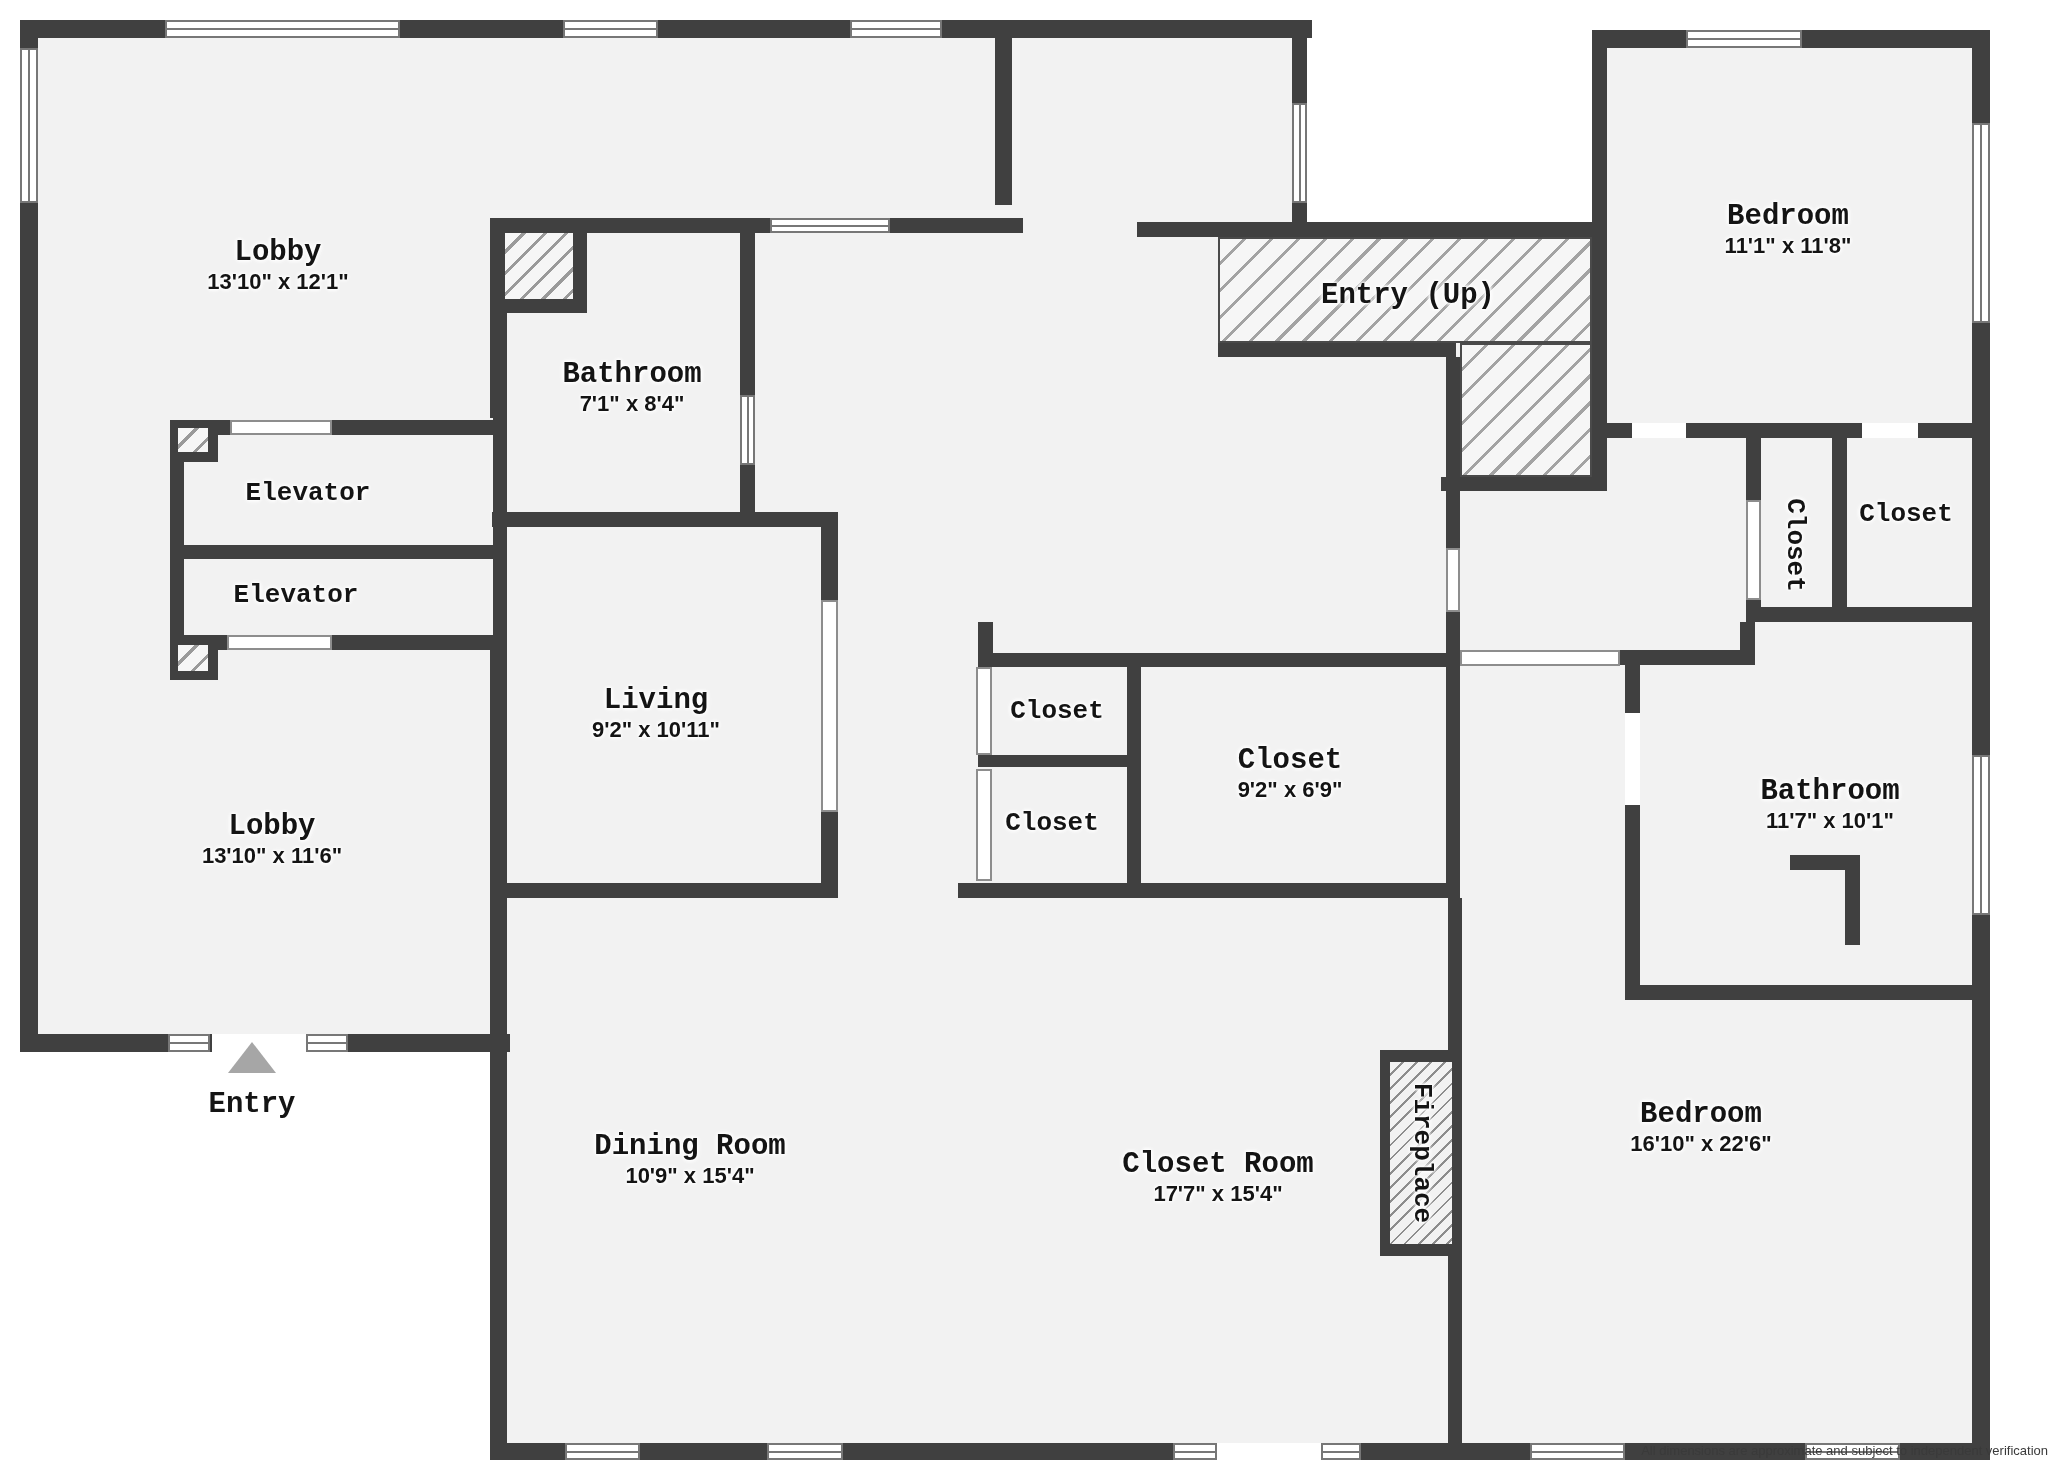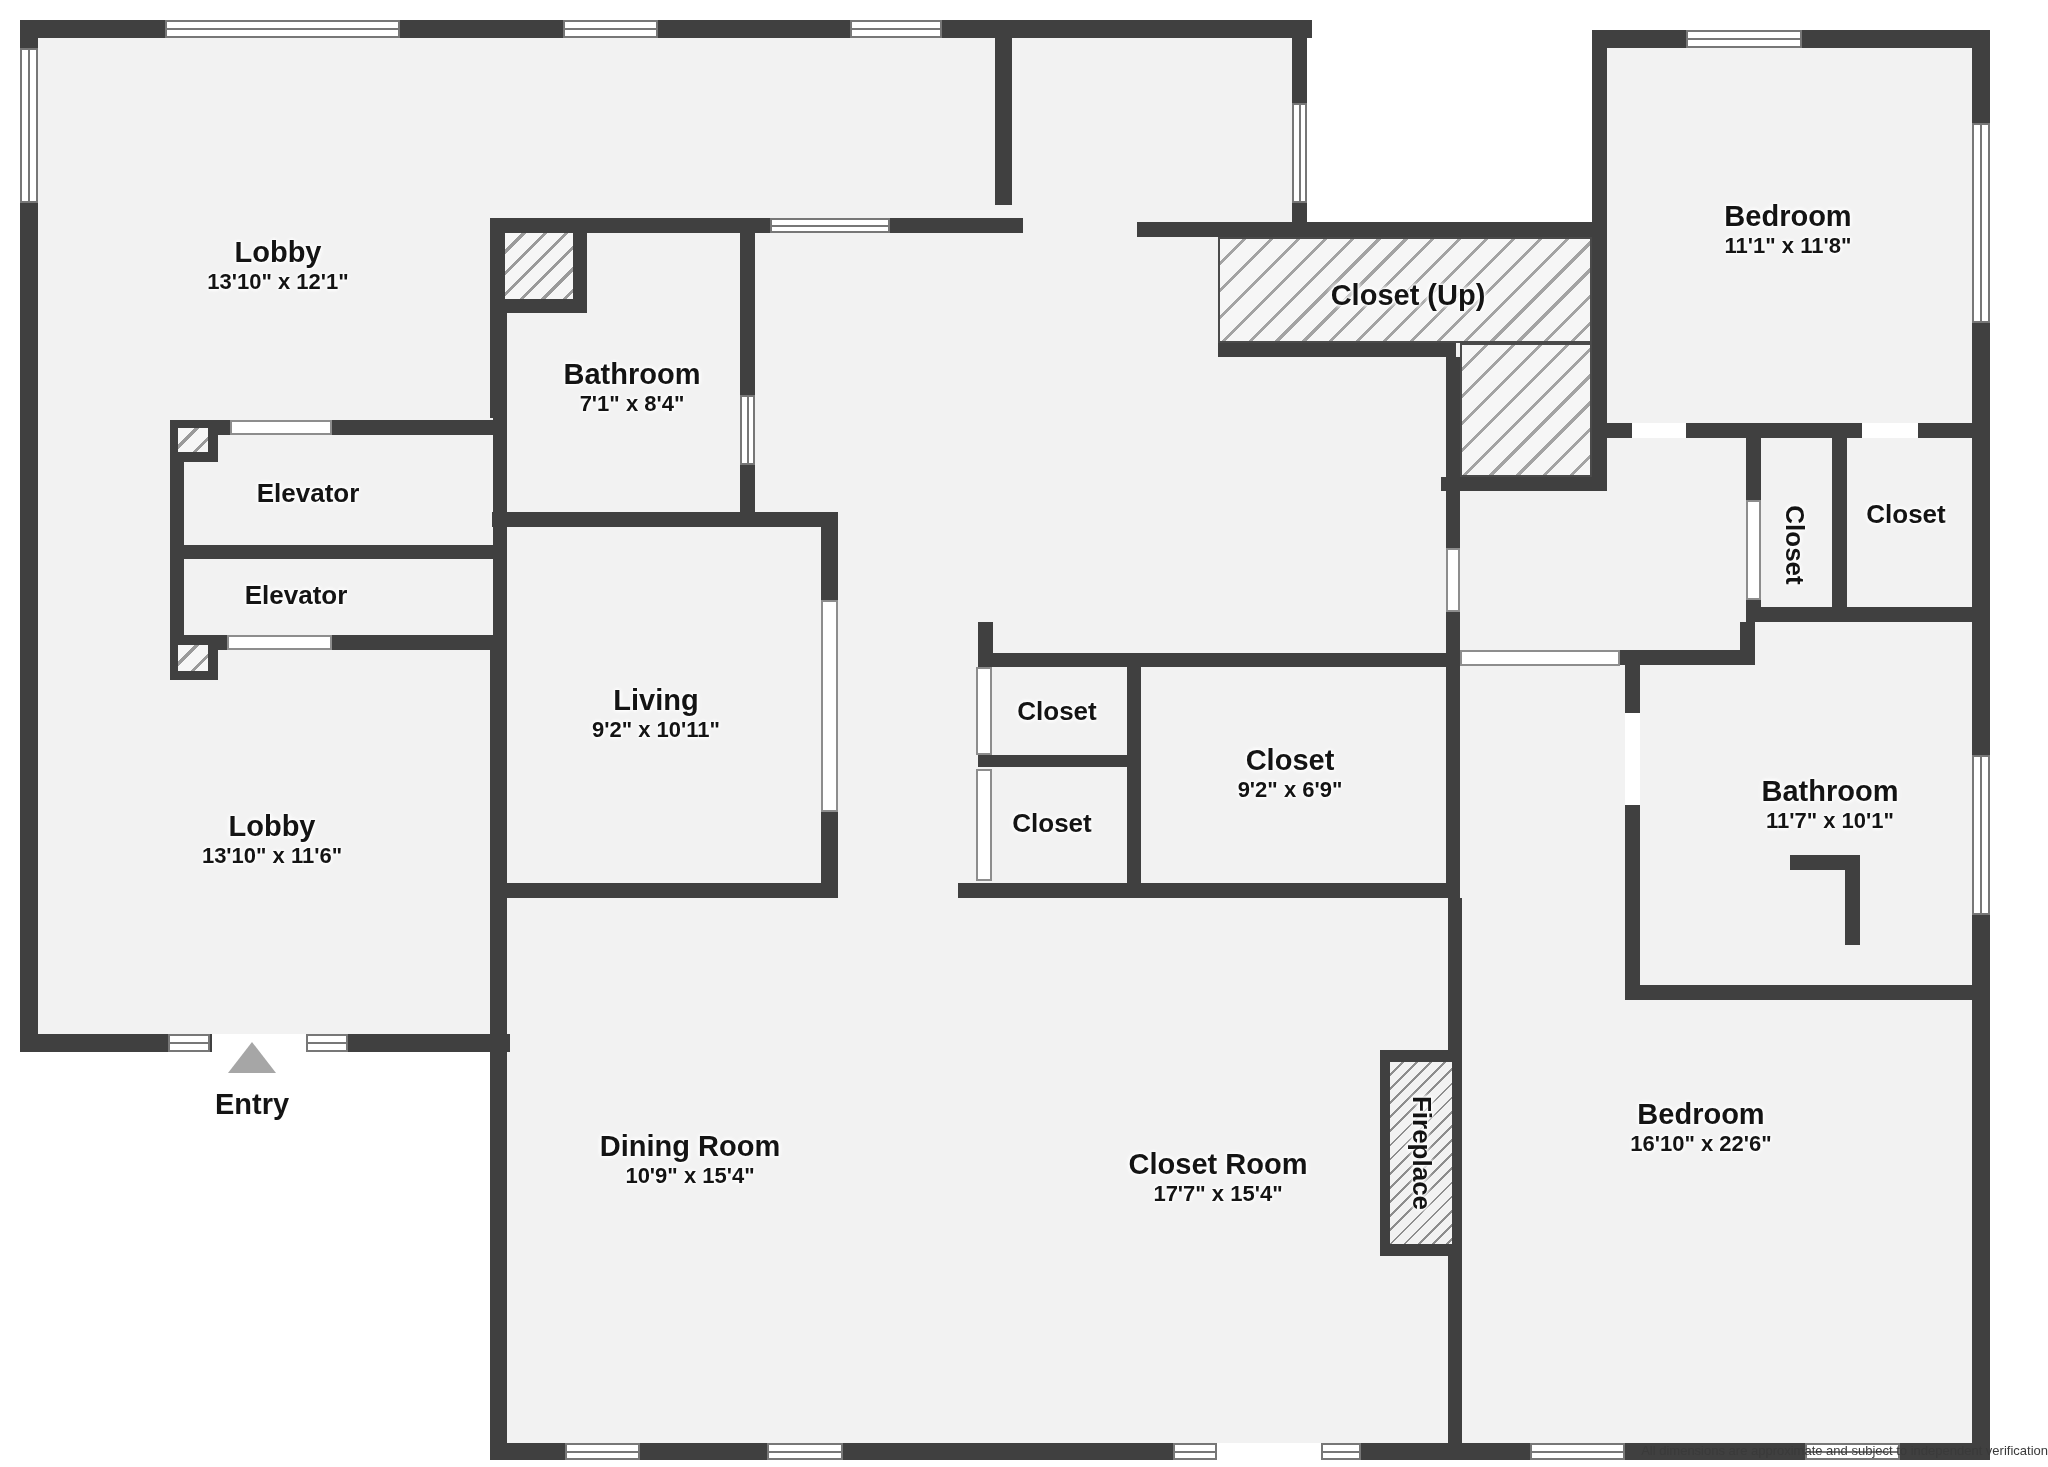--- a/index.html
+++ b/index.html
@@ -14,21 +14,21 @@
   .win.v::after{content:"";position:absolute;top:0;bottom:0;left:50%;width:2px;margin-left:-1px;background:#777;}
   .hatch{position:absolute;z-index:3;
      background:repeating-linear-gradient(135deg,#f6f6f6 0px,#f6f6f6 16px,#a3a3a3 16px,#a3a3a3 19px);
      border:2px solid #4a4a4a;box-sizing:border-box;}
   .hatch.fine{background:repeating-linear-gradient(135deg,#f2f2f2 0px,#f2f2f2 8px,#8d8d8d 8px,#8d8d8d 10px);}
   .hatchbox{position:absolute;z-index:3;box-sizing:border-box;
      background:repeating-linear-gradient(135deg,#f6f6f6 0px,#f6f6f6 12px,#9a9a9a 12px,#9a9a9a 15px);}
   .label{position:absolute;z-index:4;transform:translate(-50%,-50%);text-align:center;white-space:nowrap;
      color:#141414;font-weight:bold;
      text-shadow:0 0 3px #fff,0 0 3px #fff,0 0 5px #fff,0 0 5px #fff,0 0 7px #fff;}
-  .rname{font-size:29px;line-height:1.15;}
+  .rname{font-size:29px;line-height:1.15;font-family:Liberation Mono, monospace;}
   .rdims{font-size:22px;line-height:1.2;}
   .small .rname{font-size:26px;}
   .vert{writing-mode:vertical-rl;}
   .vert .rname{font-size:26px;}
   .tri{position:absolute;z-index:4;width:0;height:0;
      border-left:24px solid transparent;border-right:24px solid transparent;
      border-bottom:31px solid #a6a6a6;}
   .disclaimer{position:absolute;z-index:4;left:0;right:0;top:1443px;text-align:right;
      font-size:13px;color:#3a3a3a;}
 </style>
@@ -155,21 +155,21 @@
   </div>
   <div class="label" style="left:656px;top:714px;">
     <div class="rname">Living</div>
     <div class="rdims">9'2" x 10'11"</div>
   </div>
   <div class="label" style="left:272px;top:840px;">
     <div class="rname">Lobby</div>
     <div class="rdims">13'10" x 11'6"</div>
   </div>
   <div class="label" style="left:1408px;top:296px;">
-    <div class="rname">Closet (Up)</div>
+    <div class="rname">Entry (Up)</div>
   </div>
   <div class="label" style="left:1788px;top:230px;">
     <div class="rname">Bedroom</div>
     <div class="rdims">11'1" x 11'8"</div>
   </div>
   <div class="label vert small" style="left:1794px;top:545px;">
     <div class="rname">Closet</div>
   </div>
   <div class="label small" style="left:1906px;top:515px;">
     <div class="rname">Closet</div>

